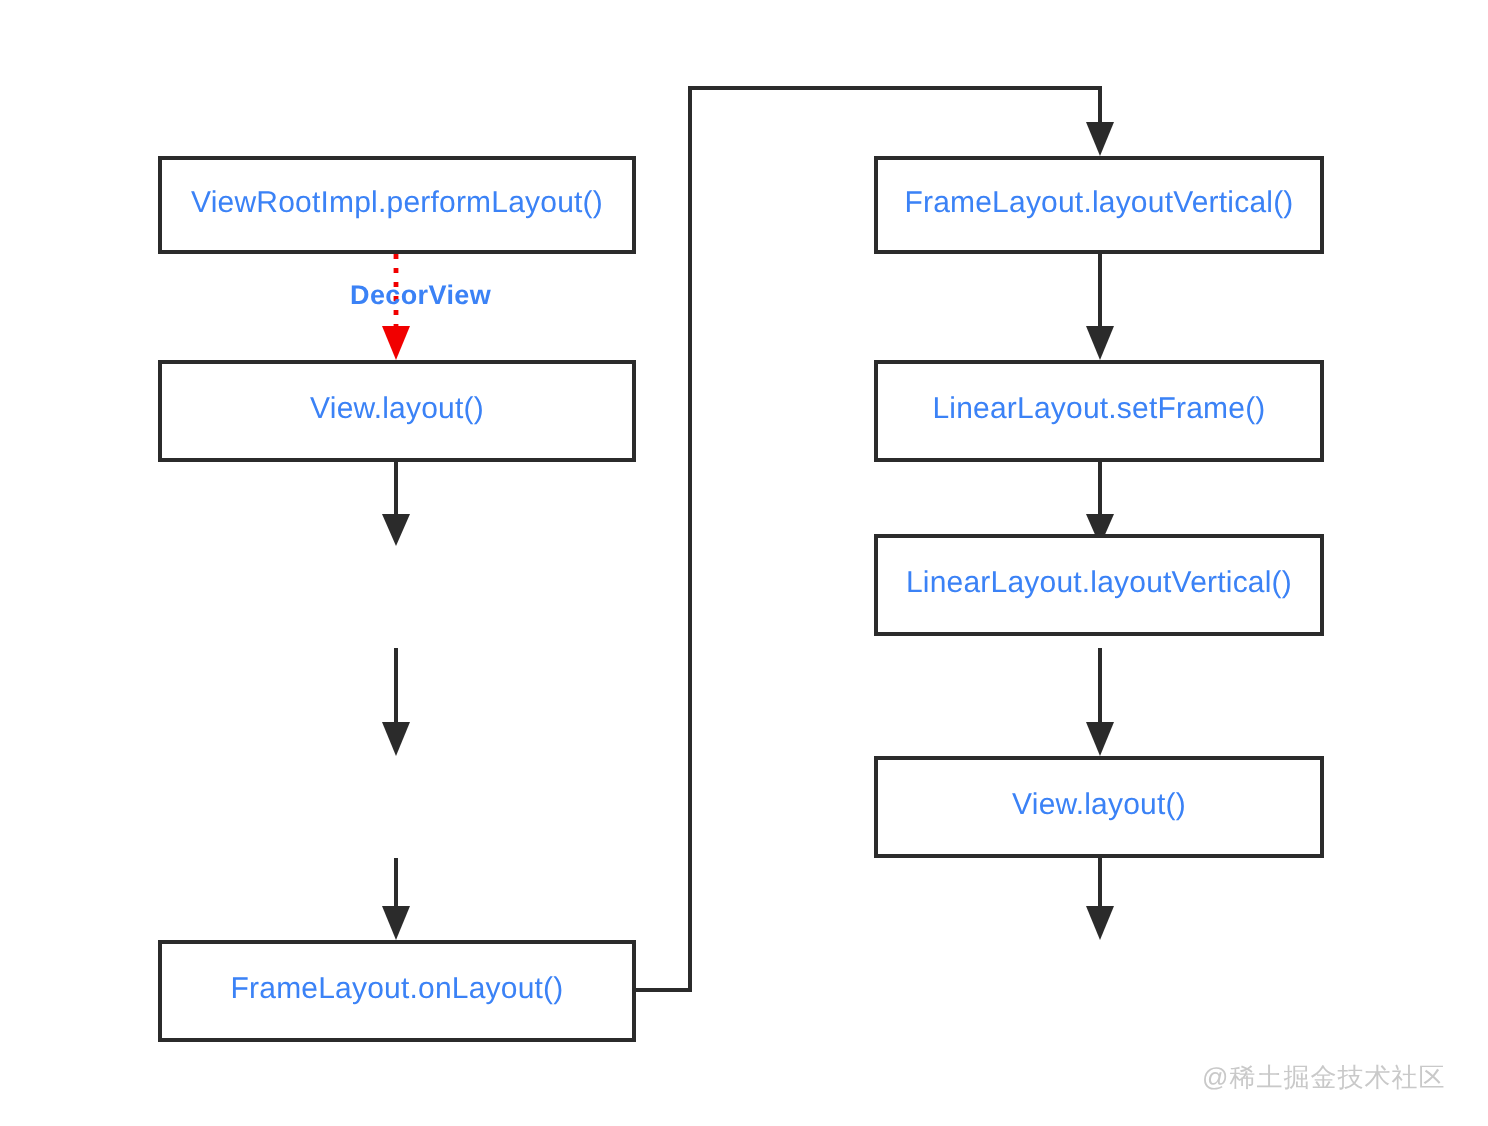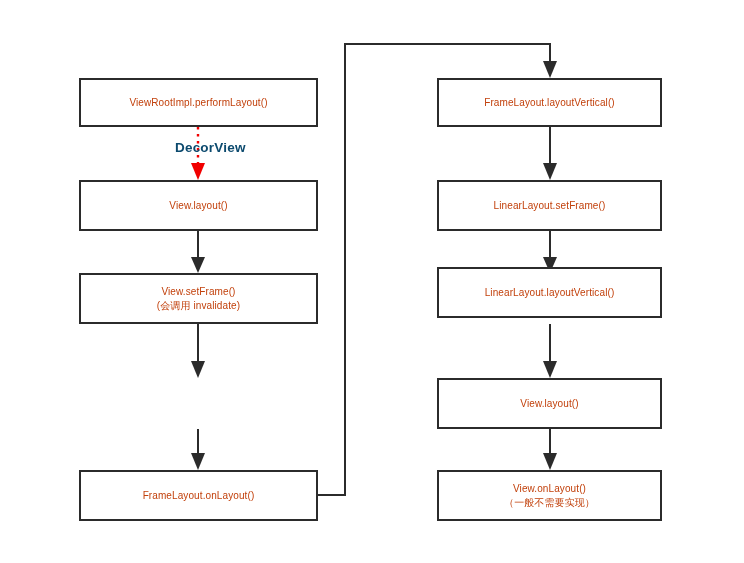--- a/index.html
+++ b/index.html
@@ -19,22 +19,22 @@
   }
   .node {
     position: absolute;
     box-sizing: border-box;
     border: 2px solid #2b2b2b;
     background: #ffffff;
     display: flex;
     flex-direction: column;
     align-items: center;
     justify-content: center;
-    color: #c2410c;
-    font-size: 10px;
+    color: #3b82f6;
+    font-size: 15px;
     line-height: 1.35;
     letter-spacing: 0.1px;
   }
   .node .l1 { display: block; }
   .node .l2 { display: block; }
 
   svg#wires {
     position: absolute;
     left: 0;
     top: 0;
@@ -55,21 +55,21 @@
     stroke-width: 2.4;
     stroke-dasharray: 2.5 4.5;
     stroke-linecap: butt;
     fill: none;
   }
   .wire-head-red {
     fill: #f10000;
   }
   .edge-label {
     position: absolute;
-    color: #0c4a6e;
+    color: #3b82f6;
     font-size: 13.5px;
     font-weight: bold;
     letter-spacing: 0.2px;
     white-space: nowrap;
     background: transparent;
     padding-left: 20px;
   }
   .watermark {
     position: absolute;
     color: #c9c9c9;
@@ -134,24 +134,20 @@
   <div class="node hidden-l2" style="left:79px; top:78px; width:239px; height:49px;">
     <span class="l1">ViewRootImpl.performLayout()</span>
 
   </div>
 
   <div class="node hidden-l2" style="left:79px; top:180px; width:239px; height:51px;">
     <span class="l1">View.layout()</span>
 
   </div>
 
-  <div class="node" style="left:79px; top:273px; width:239px; height:51px;">
-    <span class="l1">View.setFrame()</span>
-    <span class="l2">(会调用 invalidate)</span>
-  </div>
 
 
   <div class="node hidden-l2" style="left:79px; top:470px; width:239px; height:51px;">
     <span class="l1">FrameLayout.onLayout()</span>
 
   </div>
 
   <div class="node hidden-l2" style="left:437px; top:78px; width:225px; height:49px;">
     <span class="l1">FrameLayout.layoutVertical()</span>
 
@@ -165,21 +161,18 @@
   <div class="node hidden-l2" style="left:437px; top:267px; width:225px; height:51px;">
     <span class="l1">LinearLayout.layoutVertical()</span>
 
   </div>
 
   <div class="node hidden-l2" style="left:437px; top:378px; width:225px; height:51px;">
     <span class="l1">View.layout()</span>
 
   </div>
 
-  <div class="node" style="left:437px; top:470px; width:225px; height:51px;">
-    <span class="l1">View.onLayout()</span>
-    <span class="l2">（一般不需要实现）</span>
-  </div>
 
   <div class="edge-label" style="left:155px; top:140px;">DecorView</div>
 
+  <div class="watermark" style="left:601px; top:530px;">@稀土掘金技术社区</div>
 
 </div>
 
 </body></html>

